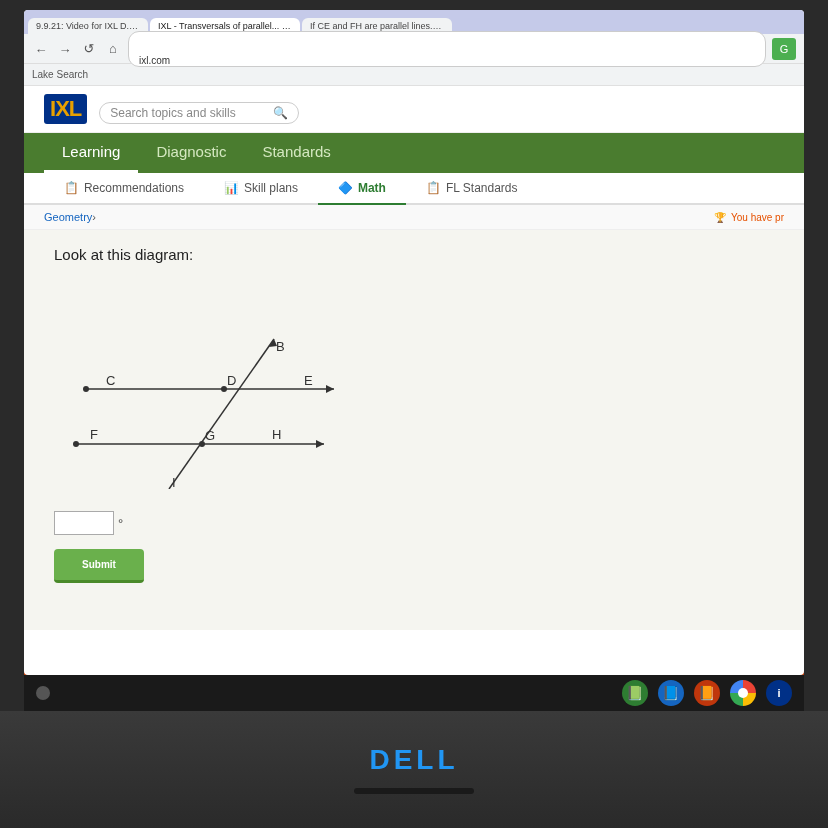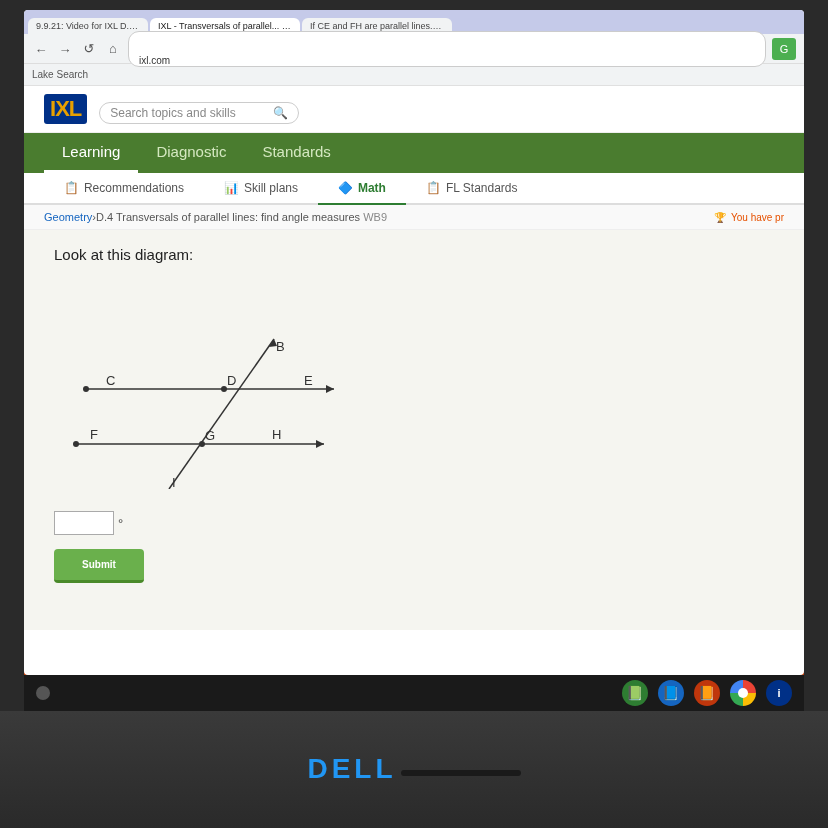--- a/index.html
+++ b/index.html
@@ -303,21 +303,21 @@
     .taskbar-icon.chrome {
       background: conic-gradient(#ea4335 0deg 90deg, #fbbc05 90deg 180deg, #34a853 180deg 270deg, #4285f4 270deg 360deg);
     }
     .taskbar-icon.dark-blue { background: #003087; }
 
     .laptop-base {
       width: 828px;
       height: 120px;
       background: linear-gradient(180deg, #3a3a3a 0%, #2a2a2a 100%);
       display: flex;
-      flex-direction: row;
+      flex-direction: column;
       align-items: center;
       justify-content: center;
       gap: 4px;
     }
     .dell-logo {
       font-size: 28px;
       font-weight: 900;
       color: #2196f3;
       letter-spacing: 4px;
     }
@@ -401,27 +401,20 @@
           </div>
           <div class="sub-tab">
             <span>📋</span>
             <span>FL Standards</span>
           </div>
         </div>
 
         <div class="breadcrumb">
           <a href="#">Geometry</a>
           <span>›</span>
-          <span>
-            <span>D.4</span>
-            <span> </span>
-            <span>Transversals of parallel lines: find angle measures</span>
-            <span> </span>
-            <span style="color:#888;">WB9</span>
-          </span>
           <div style="margin-left:auto;display:flex;align-items:center;gap:4px;font-size:10px;color:#e65100;">
             <span>🏆</span>
             <span>You have pr</span>
           </div>
         </div>
 
         <div class="content-area">
 
           <div class="question-label">Look at this diagram:</div>
 

